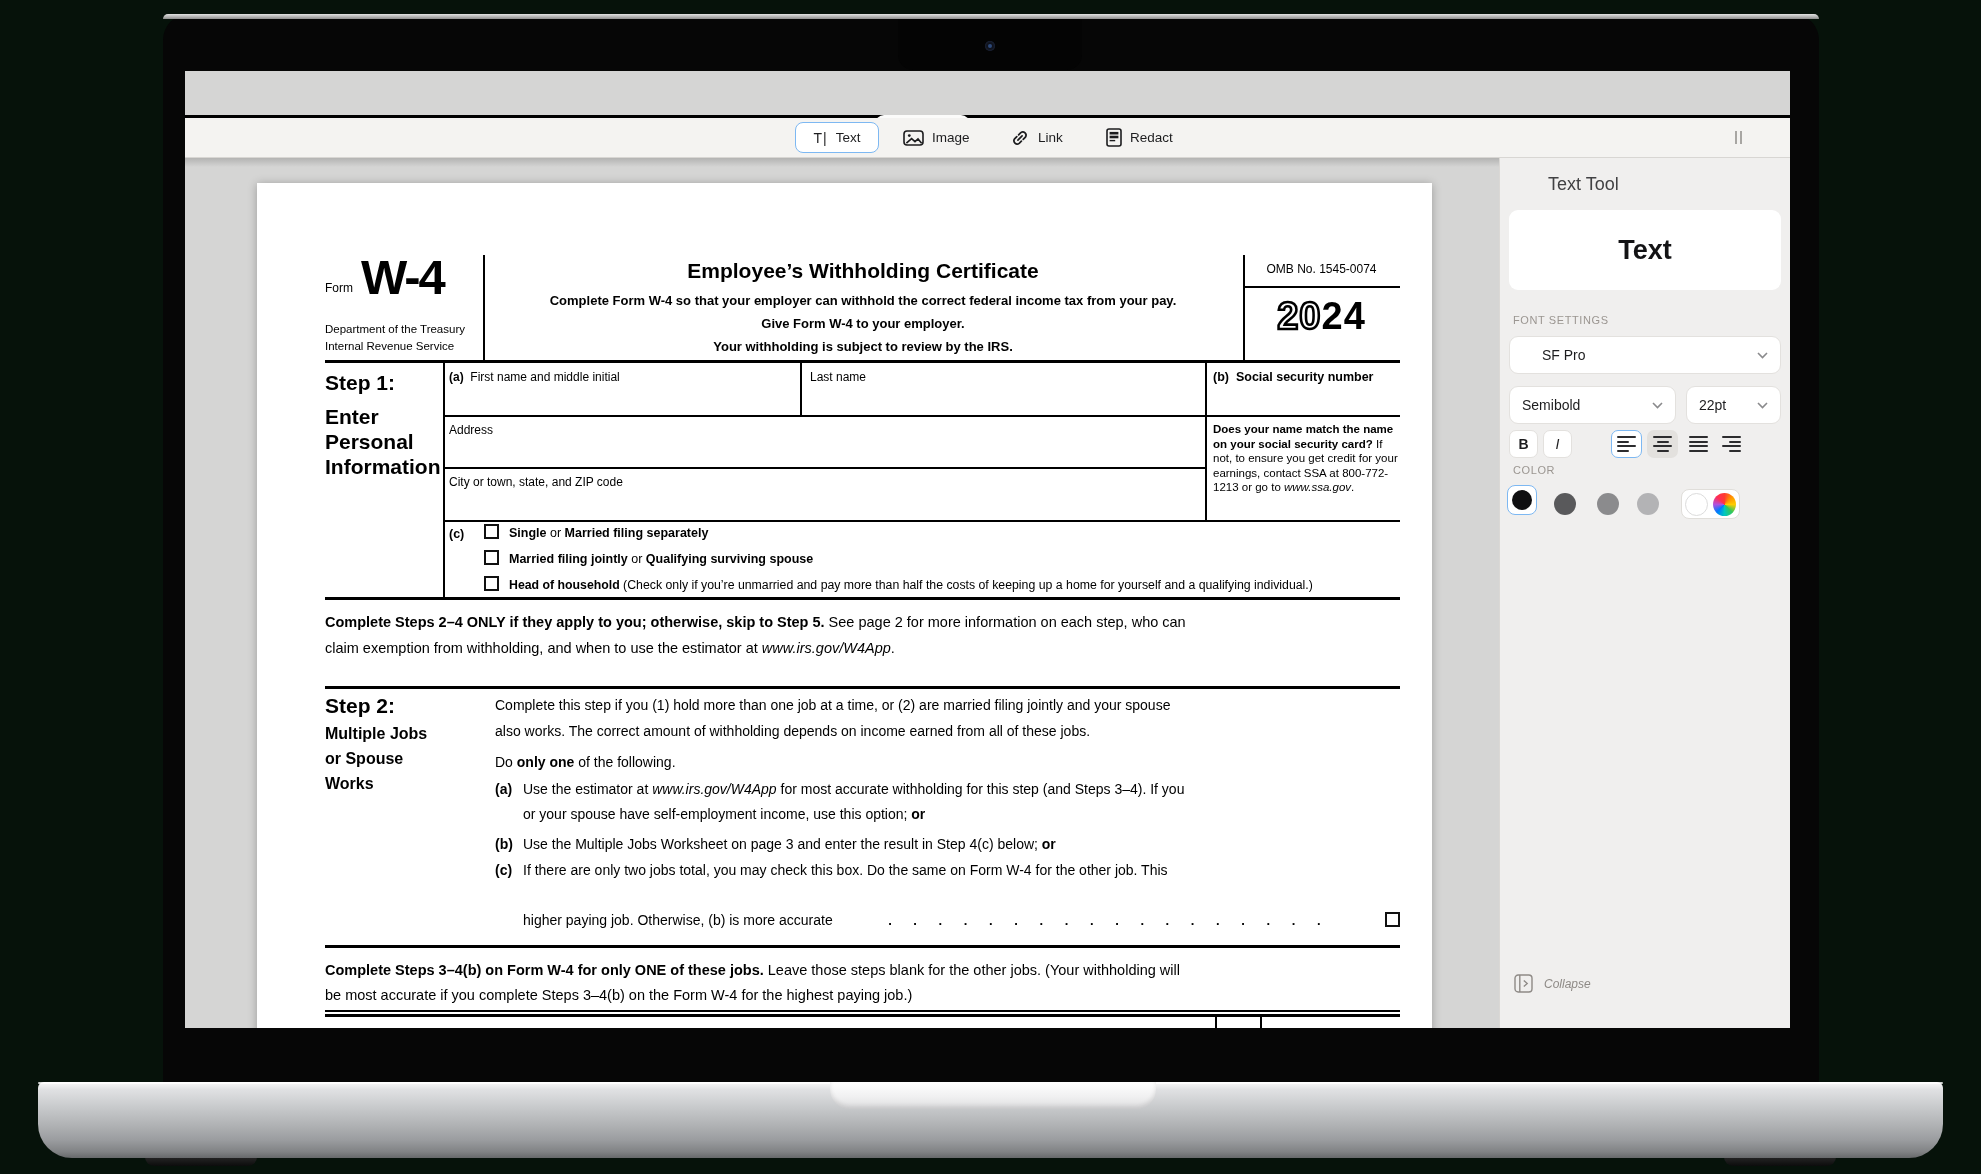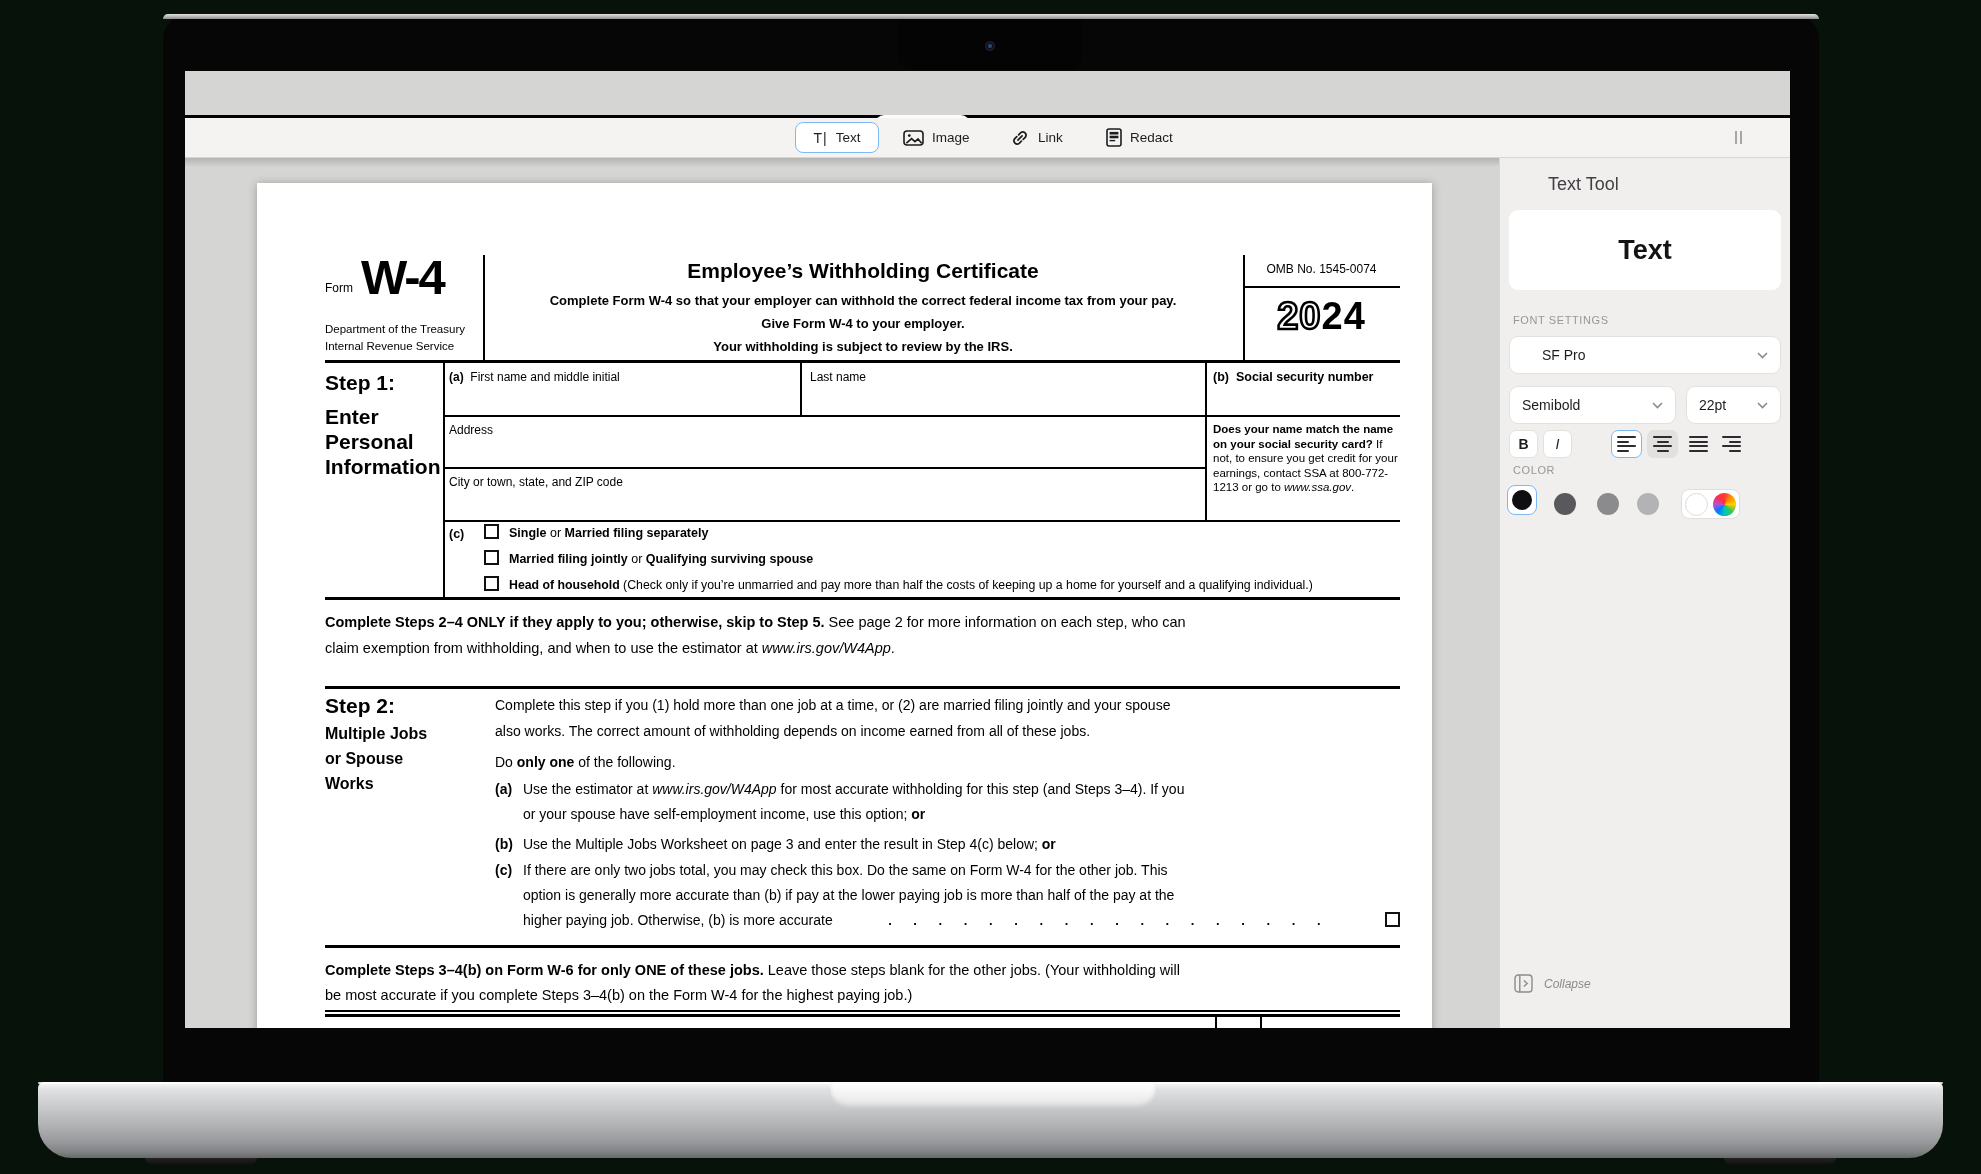--- a/index.html
+++ b/index.html
@@ -300,30 +300,29 @@
 
           <div class="abs body14 b" style="left:238px; top:598px;">(a)</div>
           <div class="abs body14" style="left:266px; top:598px;"><span>Use the estimator at </span><span class="i">www.irs.gov/W4App</span><span> for most accurate withholding for this step (and Steps 3–4). If you</span></div>
           <div class="abs body14" style="left:266px; top:623px;"><span>or your spouse have self-employment income, use this option; </span><span class="b">or</span></div>
 
           <div class="abs body14 b" style="left:238px; top:653px;">(b)</div>
           <div class="abs body14" style="left:266px; top:653px;"><span>Use the Multiple Jobs Worksheet on page 3 and enter the result in Step 4(c) below; </span><span class="b">or</span></div>
 
           <div class="abs body14 b" style="left:238px; top:679px;">(c)</div>
           <div class="abs body14" style="left:266px; top:679px;">If there are only two jobs total, you may check this box. Do the same on Form W-4 for the other job. This</div>
-          <div class="abs body14" style="left:266px; top:704px;">option is generally more accurate than (b) if pay at the lower paying job is more than half of the pay at the</div>
           <div class="c3row body14" style="left:266px; top:729px; width:877px;text-align:center;">
             <span style="white-space:nowrap;">higher paying job. Otherwise, (b) is more accurate</span>
             <span class="dotlead">. . . . . . . . . . . . . . . . . .</span>
             <span class="cb" style="position:relative; flex:none; margin-top:0;"></span>
           </div>
 
           <div class="hl3" style="left:68px; top:762px; width:1075px;"></div>
 
-          <div class="abs note" style="left:68px; top:779px;"><span class="b">Complete Steps 3–4(b) on Form W-6 for only ONE of these jobs.</span><span> Leave those steps blank for the other jobs. (Your withholding will</span></div>
+          <div class="abs note" style="left:68px; top:779px;"><span class="b">Complete Steps 3–4(b) on Form W-4 for only ONE of these jobs.</span><span> Leave those steps blank for the other jobs. (Your withholding will</span></div>
           <div class="abs note" style="left:68px; top:804px;">be most accurate if you complete Steps 3–4(b) on the Form W-4 for the highest paying job.)</div>
 
           <div class="hl" style="left:68px; top:827px; width:1075px;"></div>
           <div class="hl3" style="left:68px; top:831px; width:1075px;"></div>
           <div class="vl" style="left:958px; top:834px; height:16px;"></div>
           <div class="vl" style="left:1003px; top:834px; height:16px;"></div>
         </div>
       </div>
 
       <div class="panel">

